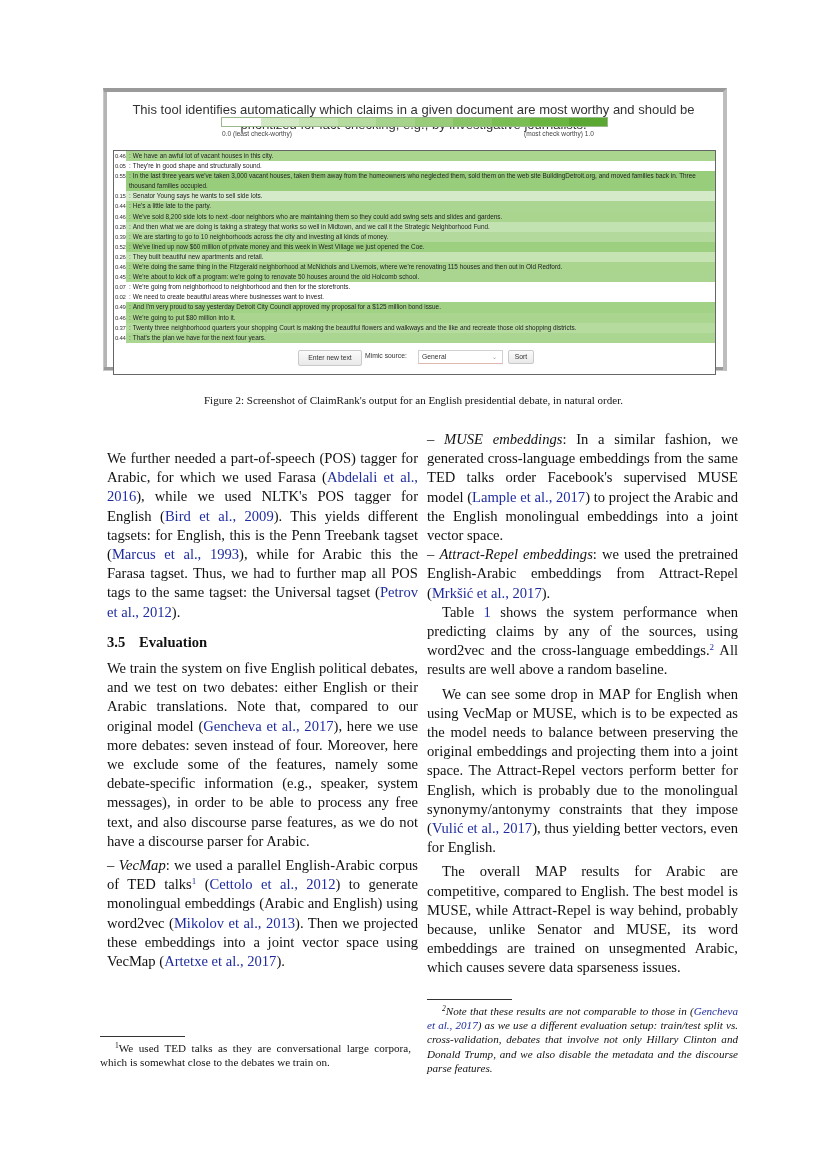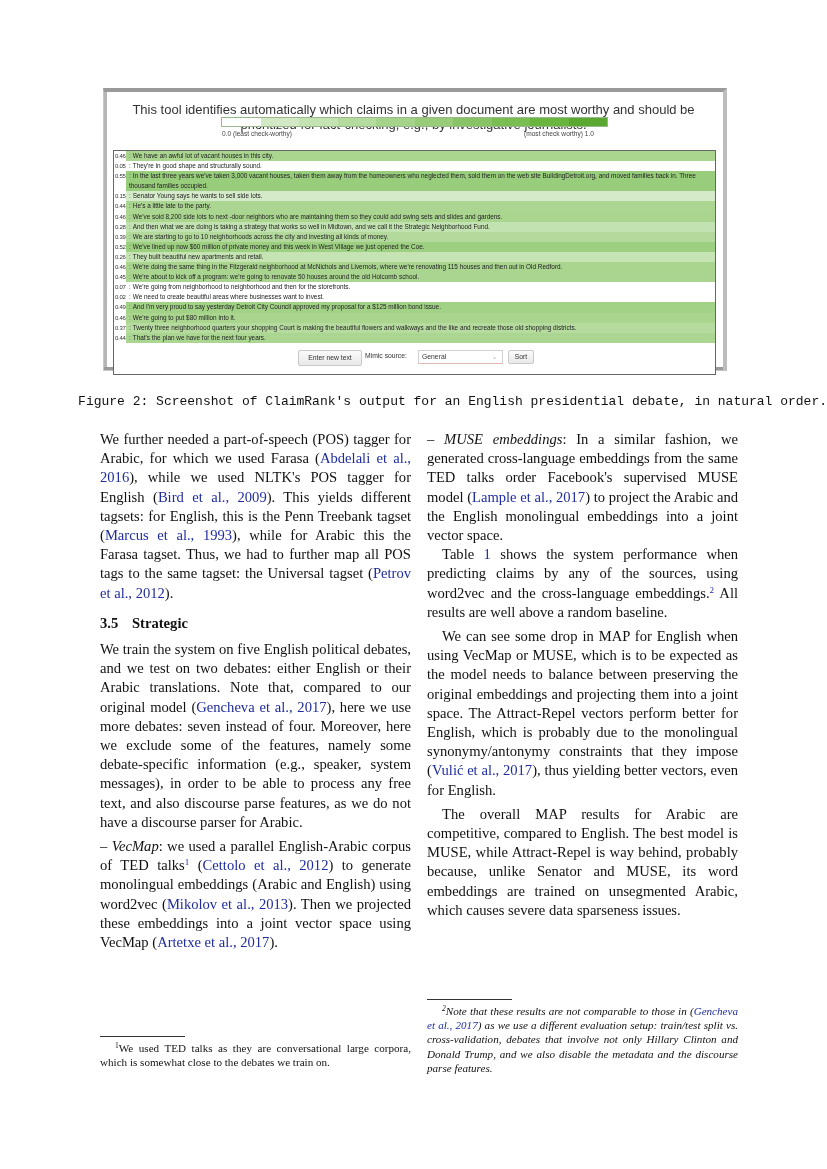--- a/index.html
+++ b/index.html
@@ -59,27 +59,27 @@
     font-family: "Liberation Sans", sans-serif; font-size: 6.8px; color: #333; padding-left: 3px; line-height: 12px;
   }
   .mimic-select .chev { position: absolute; right: 5px; top: 0; color: #999; font-size: 6px; }
   .btn-sort {
     position: absolute; left: 404px; top: 2px; width: 26px; height: 14px; box-sizing: border-box;
     border: 1px solid #c9c9c9; background: linear-gradient(#fafafa,#e9e9e9); border-radius: 2px;
     font-family: "Liberation Sans", sans-serif; font-size: 6.8px; color: #333; text-align: center; line-height: 12px;
   }
 
   .caption {
-    position: absolute; left: 0; width: 827px; top: 394px; text-align: right;
-    font-size: 13px; color: #111; font-family: Liberation Mono, monospace;
+    position: absolute; left: 0; width: 827px; top: 394px; text-align: center;
+    font-size: 11px; color: #111;
   }
 
   
   .col { position: absolute; top: 430px; width: 311px; font-size: 14.6px; line-height: 19.2px; text-align: justify; hyphens: manual; }
-  .col-left { left: 100px; }
+  .col-left { left: 107px; margin-top: 19px; }
   .col-right { left: 427px; }
   .col p { margin: 0; }
   .indent { text-indent: 15px; }
   .cite { color: #1f2c9e; }
   .section-head { font-weight: bold; margin: 11px 0 7px 0 !important; font-size: 14.6px; }
   .section-head .num { display: inline-block; width: 32px; }
   .gap { height: 5px; }
   sup { font-size: 9px; line-height: 0; vertical-align: 5px; }
   .footnote-rule { width: 85px; border-top: 1px solid #333; margin: 12px 0 4px 0; }
   .footnote { font-size: 11.1px; line-height: 14.2px; text-align: justify; }
@@ -192,36 +192,37 @@
     </div>
     <div class="btn-sort">Sort</div>
   </div>
 </div>
 
 <div class="caption">Figure 2: Screenshot of ClaimRank's output for an English presidential debate, in natural order.</div>
 
 <div class="col col-left">
   <p><span>We further needed a part-of-speech (POS) tagger for Arabic, for which we used Farasa (</span><span class="cite">Abdelali et al., 2016</span><span>), while we used NLTK's POS tagger for English  (</span><span class="cite">Bird et al., 2009</span><span>).  This yields different tagsets:  for English, this is the Penn Treebank tagset (</span><span class="cite">Marcus et al., 1993</span><span>), while for Arabic this the Farasa tagset. Thus, we had to further map all POS tags to the same tagset: the Universal tagset (</span><span class="cite">Petrov et al., 2012</span><span>).</span></p>
 
-  <p class="section-head"><span class="num">3.5</span><span>Strategic</span></p>
+  <p class="section-head"><span class="num">3.5</span><span>Evaluation</span></p>
 
   <p><span>We train the system on five English political debates, and we test on two debates: either English or their Arabic translations.  Note that, compared to our original model (</span><span class="cite">Gencheva et al., 2017</span><span>), here we use more debates: seven instead of four. Moreover, here we exclude some of the features, namely some debate-specific information (e.g., speaker, system messages), in order to be able to process any free text, and also discourse parse features, as we do not have a discourse parser for Arabic.</span></p>
   <div class="gap"></div>
 
   <p><span>– </span><i>VecMap</i><span>: we used a parallel English-Arabic corpus of TED talks</span><sup class="cite">1</sup><span> (</span><span class="cite">Cettolo et al., 2012</span><span>) to generate monolingual embeddings (Arabic and English) using word2vec (</span><span class="cite">Mikolov et al., 2013</span><span>). Then we projected these embeddings into a joint vector space using VecMap (</span><span class="cite">Artetxe et al., 2017</span><span>).</span></p>
 </div>
 
 <div class="fn-left">
   <div class="footnote-rule"></div>
   <div class="footnote indent"><span class="fnum">1</span><span>We used TED talks as they are conversational large corpora, which is somewhat close to the debates we train on.</span></div>
 </div>
 
 <div class="col col-right">
   <p><span>– </span><i>MUSE embeddings</i><span>:  In a similar fashion, we generated cross-language embeddings from the same TED talks order Facebook's supervised MUSE model (</span><span class="cite">Lample et al., 2017</span><span>) to project the Arabic and the English monolingual embeddings into a joint vector space.</span></p>
 
+  <p><span>– </span><i>Attract-Repel embeddings</i><span>:  we used the pretrained English-Arabic embeddings from Attract-Repel (</span><span class="cite">Mrkšić et al., 2017</span><span>).</span></p>
 
   <p class="indent"><span>Table </span><span class="cite">1</span><span> shows the system performance when predicting claims by any of the sources, using word2vec and the cross-language embeddings.</span><sup class="cite">2</sup><span> All results are well above a random baseline.</span></p>
   <div class="gap"></div>
   <p class="indent"><span>We can see some drop in MAP for English when using VecMap or MUSE, which is to be expected as the model needs to balance between preserving the original embeddings and projecting them into a joint space.  The Attract-Repel vectors perform better for English, which is probably due to the monolingual synonymy/antonymy constraints that they impose (</span><span class="cite">Vulić et al., 2017</span><span>), thus yielding better vectors, even for English.</span></p>
   <div class="gap"></div>
   <p class="indent">The overall MAP results for Arabic are competitive, compared to English.  The best model is MUSE, while Attract-Repel is way behind, probably because, unlike Senator and MUSE, its word embeddings are trained on unsegmented Arabic, which causes severe data sparseness issues.</p>
 </div>
 
 <div class="fn-right">
   <div class="footnote-rule"></div>

